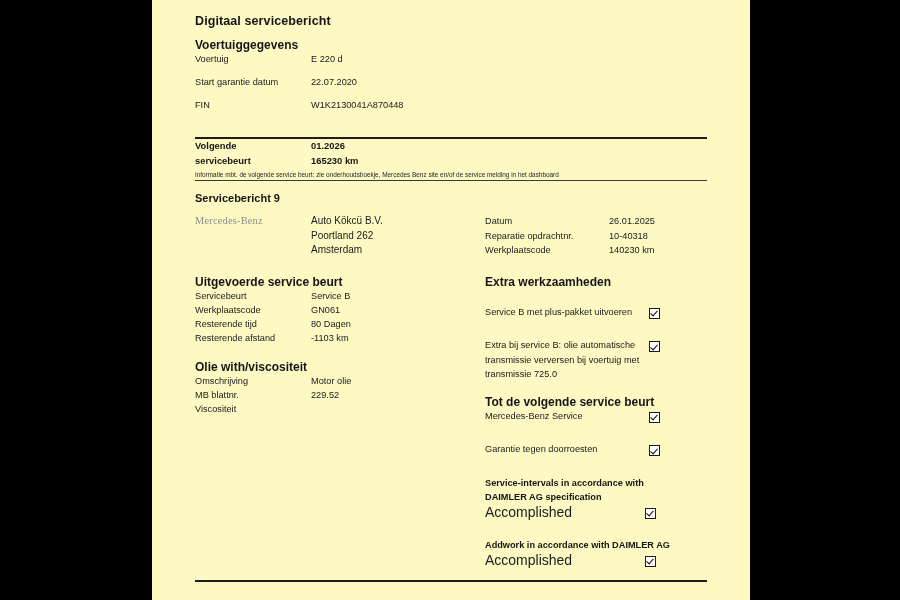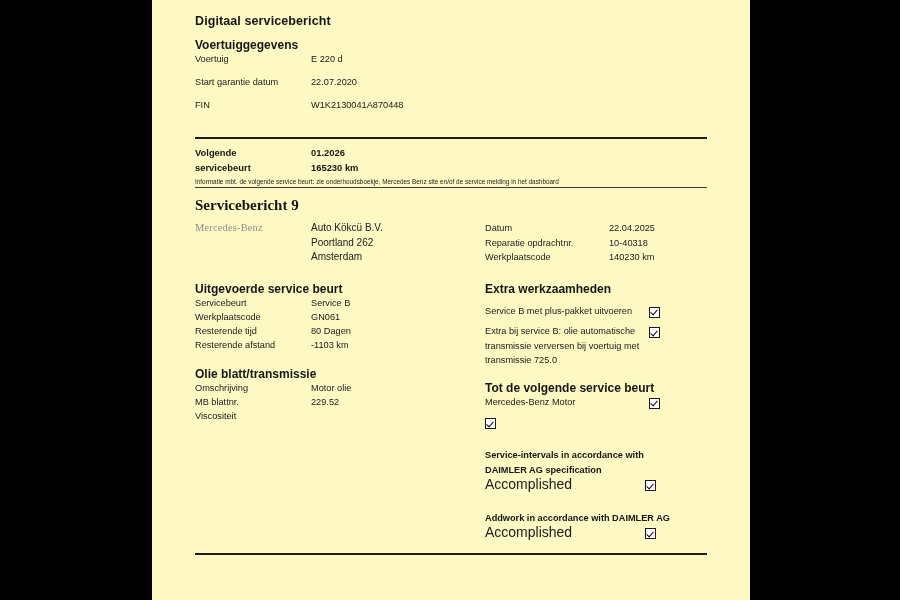--- a/index.html
+++ b/index.html
@@ -44,22 +44,21 @@
     margin: 14px 0 0 0;
   }
   .sec-head {
     font-size: 12px;
     font-weight: bold;
     color: #161616;
     margin: 0;
     line-height: 14px;
   }
   .sec-head.big {
-    font-size: 15px;
-    font-family: Liberation Serif, serif;
+    font-size: 11px;
   }
   .row {
     display: flex;
     font-size: 9.2px;
     color: #202020;
     line-height: 14px;
   }
   .row .lbl {
     width: 116px;
     flex: 0 0 116px;
@@ -83,21 +82,20 @@
     border-top: 1px solid #3a3a3a;
     margin: 0;
   }
   .rule-bottom {
     height: 0;
     border-top: 2px solid #1d1d1d;
   }
 
   
   .next-block {
-    margin-top: 7px;
   }
   .next-row {
     display: flex;
     font-size: 9.4px;
     font-weight: bold;
     color: #161616;
     line-height: 14.5px;
   }
   .next-row .lbl {
     width: 116px;
@@ -166,21 +164,21 @@
 
   
   .chk-item {
     display: flex;
     align-items: flex-start;
     font-size: 9.2px;
     color: #202020;
     line-height: 14.5px;
   }
   .chk-item + .chk-item {
-    margin-top: 6px;
+    margin-top: 19px;
   }
   .chk-item .txt {
     width: 160px;
     flex: 0 0 160px;
     padding-right: 4px;
   }
   .chk-box {
     width: 9px;
     height: 9px;
     border: 1px solid #1a1a1a;
@@ -273,21 +271,21 @@
             <span class="dealer">Poortland 262</span>
           </div>
           <div class="brandline">
             <span class="wordmark"></span>
             <span class="dealer">Amsterdam</span>
           </div>
         </div>
         <div class="col-right">
           <div class="rrow">
             <span class="lbl">Datum</span>
-            <span class="val">22.04.2025</span>
+            <span class="val">26.01.2025</span>
           </div>
           <div class="rrow">
             <span class="lbl">Reparatie opdrachtnr.</span>
             <span class="val">10-40318</span>
           </div>
           <div class="rrow">
             <span class="lbl">Werkplaatscode</span>
             <span class="val">140230 km</span>
           </div>
         </div>
@@ -311,60 +309,61 @@
               <span class="lbl">Resterende tijd</span>
               <span class="val">80 Dagen</span>
             </div>
             <div class="row">
               <span class="lbl">Resterende afstand</span>
               <span class="val">-1103 km</span>
             </div>
           </div>
 
           <div class="blk">
-            <div class="sec-head">Olie blatt/transmissie</div>
+            <div class="sec-head">Olie with/viscositeit</div>
             <div class="row">
               <span class="lbl">Omschrijving</span>
               <span class="val">Motor olie</span>
             </div>
             <div class="row">
               <span class="lbl">MB blattnr.</span>
               <span class="val">229.52</span>
             </div>
             <div class="row">
               <span class="lbl">Viscositeit</span>
               <span class="val"></span>
             </div>
           </div>
 
         </div>
 
         <div class="col-right">
 
           <div class="blk">
             <div class="sec-head">Extra werkzaamheden</div>
-            <div class="chk-item" style="margin-top:8px">
+            <div class="chk-item" style="margin-top:16px">
               <span class="txt">Service B met plus-pakket uitvoeren</span>
               <span class="chk-box"></span>
             </div>
             <div class="chk-item">
               <span class="txt">Extra bij service B: olie automatische transmissie verversen bij voertuig met transmissie 725.0</span>
               <span class="chk-box"></span>
             </div>
           </div>
 
           <div class="gap-md"></div>
 
           <div class="blk" style="margin-top:0">
             <div class="sec-head">Tot de volgende service beurt</div>
             <div class="chk-item" style="margin-top:0">
-              <span class="txt">Mercedes-Benz Motor</span>
+              <span class="txt">Mercedes-Benz Service</span>
               <span class="chk-box"></span>
             </div>
             <div class="chk-item">
+              <span class="txt">Garantie tegen doorroesten</span>
               <span class="chk-box"></span>
             </div>
           </div>
 
           <div class="gap-md"></div>
           <div class="gap-sm"></div>
 
           <div class="blk" style="margin-top:0">
             <div class="sub-head">Service-intervals in accordance with</div>
             <div class="sub-head">DAIMLER AG specification</div>

